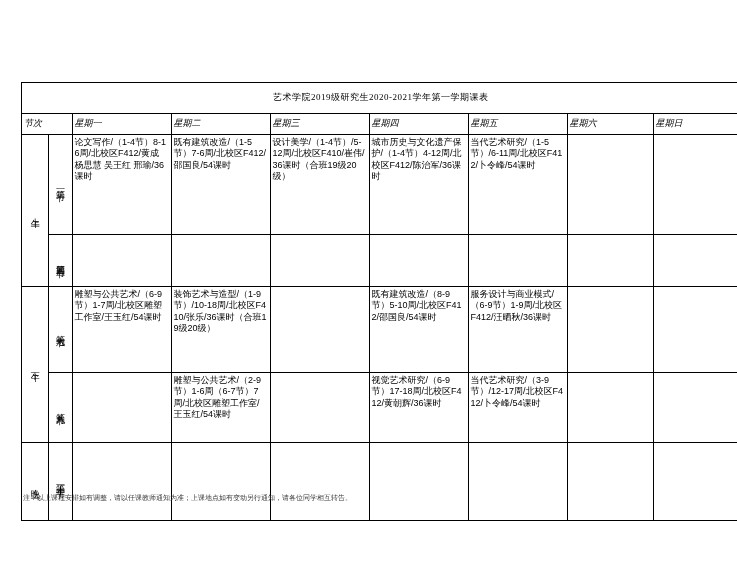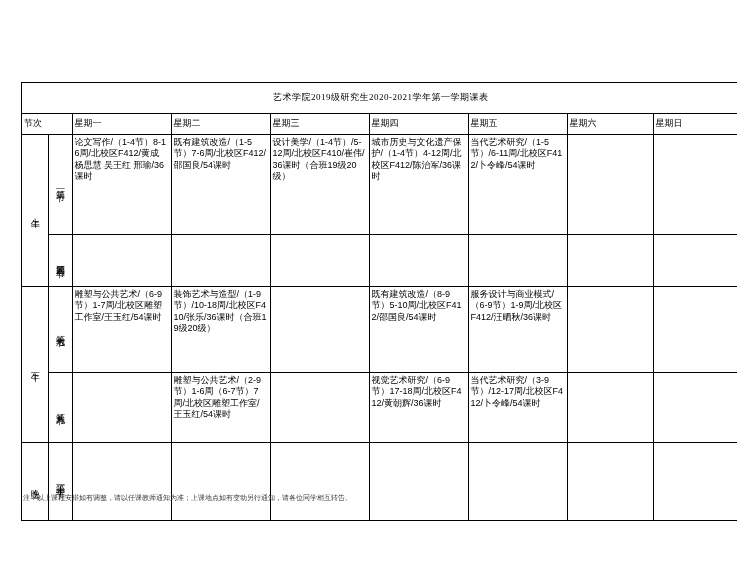--- a/index.html
+++ b/index.html
@@ -54,20 +54,21 @@
     letter-spacing: 0.5px;
     padding: 5px 0 6px 0;
     height: 26px;
     font-family: "Liberation Serif", serif;
   }
   .hdr {
     font-size: 10px;
     vertical-align: middle !important;
     padding: 3px 3px;
     height: 16px;
+    font-style: italic;
   }
   .hdr-jieci {
     font-size: 10px;
     vertical-align: middle !important;
     text-align: left;
     padding-left: 2px;
   }
   .col-jieci {
     width: 26px;
     text-align: center;

